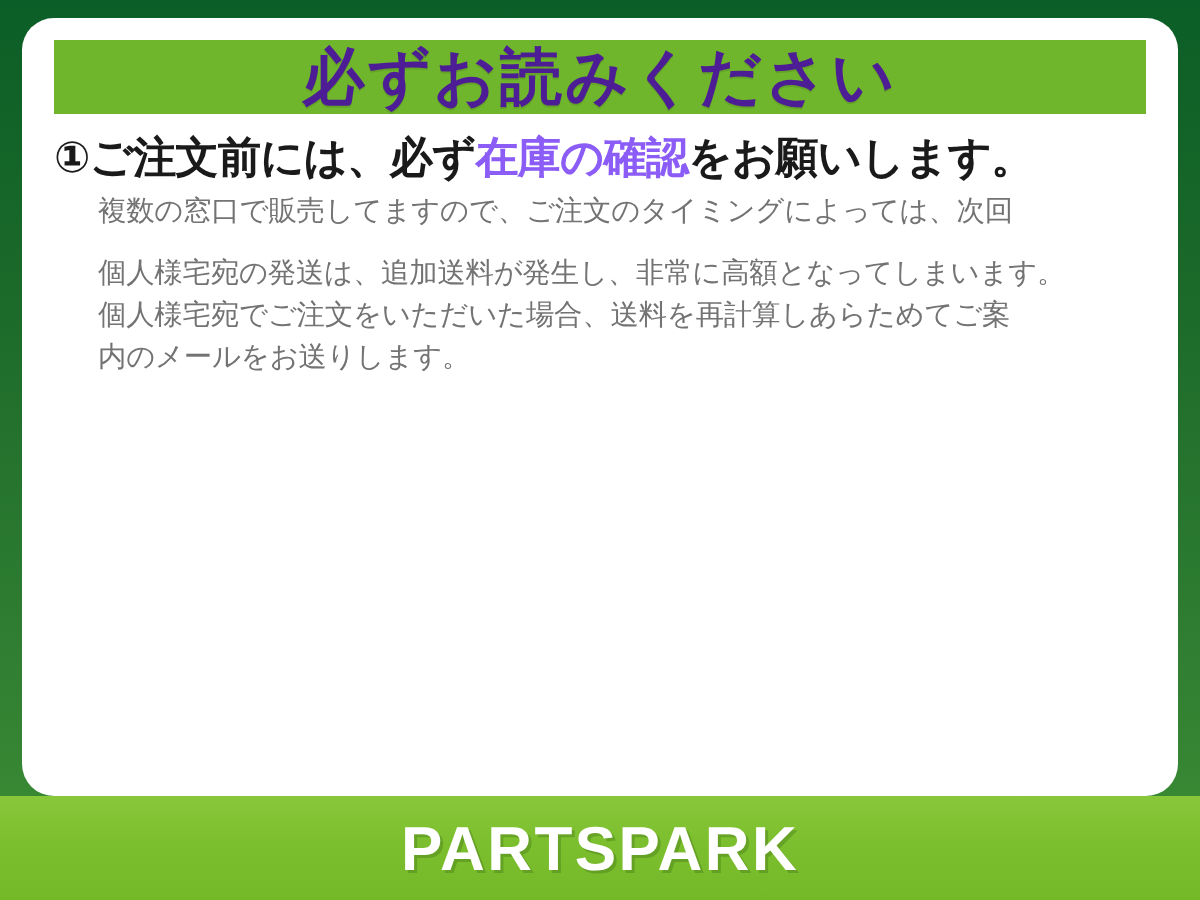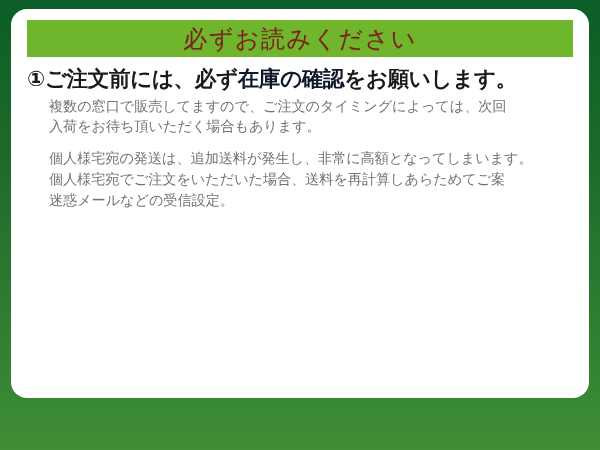--- a/index.html
+++ b/index.html
@@ -43,23 +43,23 @@
     left: 16px;
     top: 11px;
     width: 546px;
     height: 37px;
     background: #70b62c;
     display: flex;
     align-items: center;
     justify-content: center;
   }
   #header-title {
-    color: #7f1d1d;
-    font-size: 24px;
-    font-weight: normal;
+    color: #4c1d95;
+    font-size: 31px;
+    font-weight: bold;
     letter-spacing: 1.5px;
     line-height: 1;
     white-space: nowrap;
     text-shadow: 0 1px 0 rgba(0,0,0,0.10);
   }
 
   
   #content {
     position: absolute;
     left: 0;
@@ -75,21 +75,21 @@
     display: block;
     color: #1a1a1a;
     font-weight: bold;
     font-size: 21.5px;
     line-height: 1.33;
     letter-spacing: -0.3px;
     white-space: nowrap;
   }
   .item-heading.wrapline { white-space: normal; }
 
-  .hl { color: #0f172a; }
+  .hl { color: #8b5cf6; }
 
   .item-body {
     color: #737373;
     font-size: 14.2px;
     line-height: 1.47;
     letter-spacing: -0.1px;
     padding-left: 22px;
     margin-top: 2px;
   }
   .item-body .bline { display: block; white-space: nowrap; }
@@ -132,30 +132,32 @@
     </div>
 
     <div id="content">
 
       <div class="item" id="item-1">
         <div class="item-heading">
           <span>①</span><span>ご注文前には、必ず</span><span class="hl">在庫の確認</span><span>をお願いします。</span>
         </div>
         <div class="item-body">
           <span class="bline">複数の窓口で販売してますので、ご注文のタイミングによっては、次回</span>
-          <span class="bline">入荷をお待ち頂いただく場合もあります。</span>
         </div>
       </div>
 
       <div class="item" id="item-2">
         <div class="item-body">
           <span class="bline">個人様宅宛の発送は、追加送料が発生し、非常に高額となってしまいます。</span>
           <span class="bline">個人様宅宛でご注文をいただいた場合、送料を再計算しあらためてご案</span>
-          <span class="bline">迷惑メールなどの受信設定。</span>
+          <span class="bline">内のメールをお送りします。</span>
         </div>
       </div>
 
 
     </div>
   </div>
 
+  <div id="footer">
+    <span id="footer-logo">PARTSPARK</span>
+  </div>
 
 </div>
 
 </body></html>

